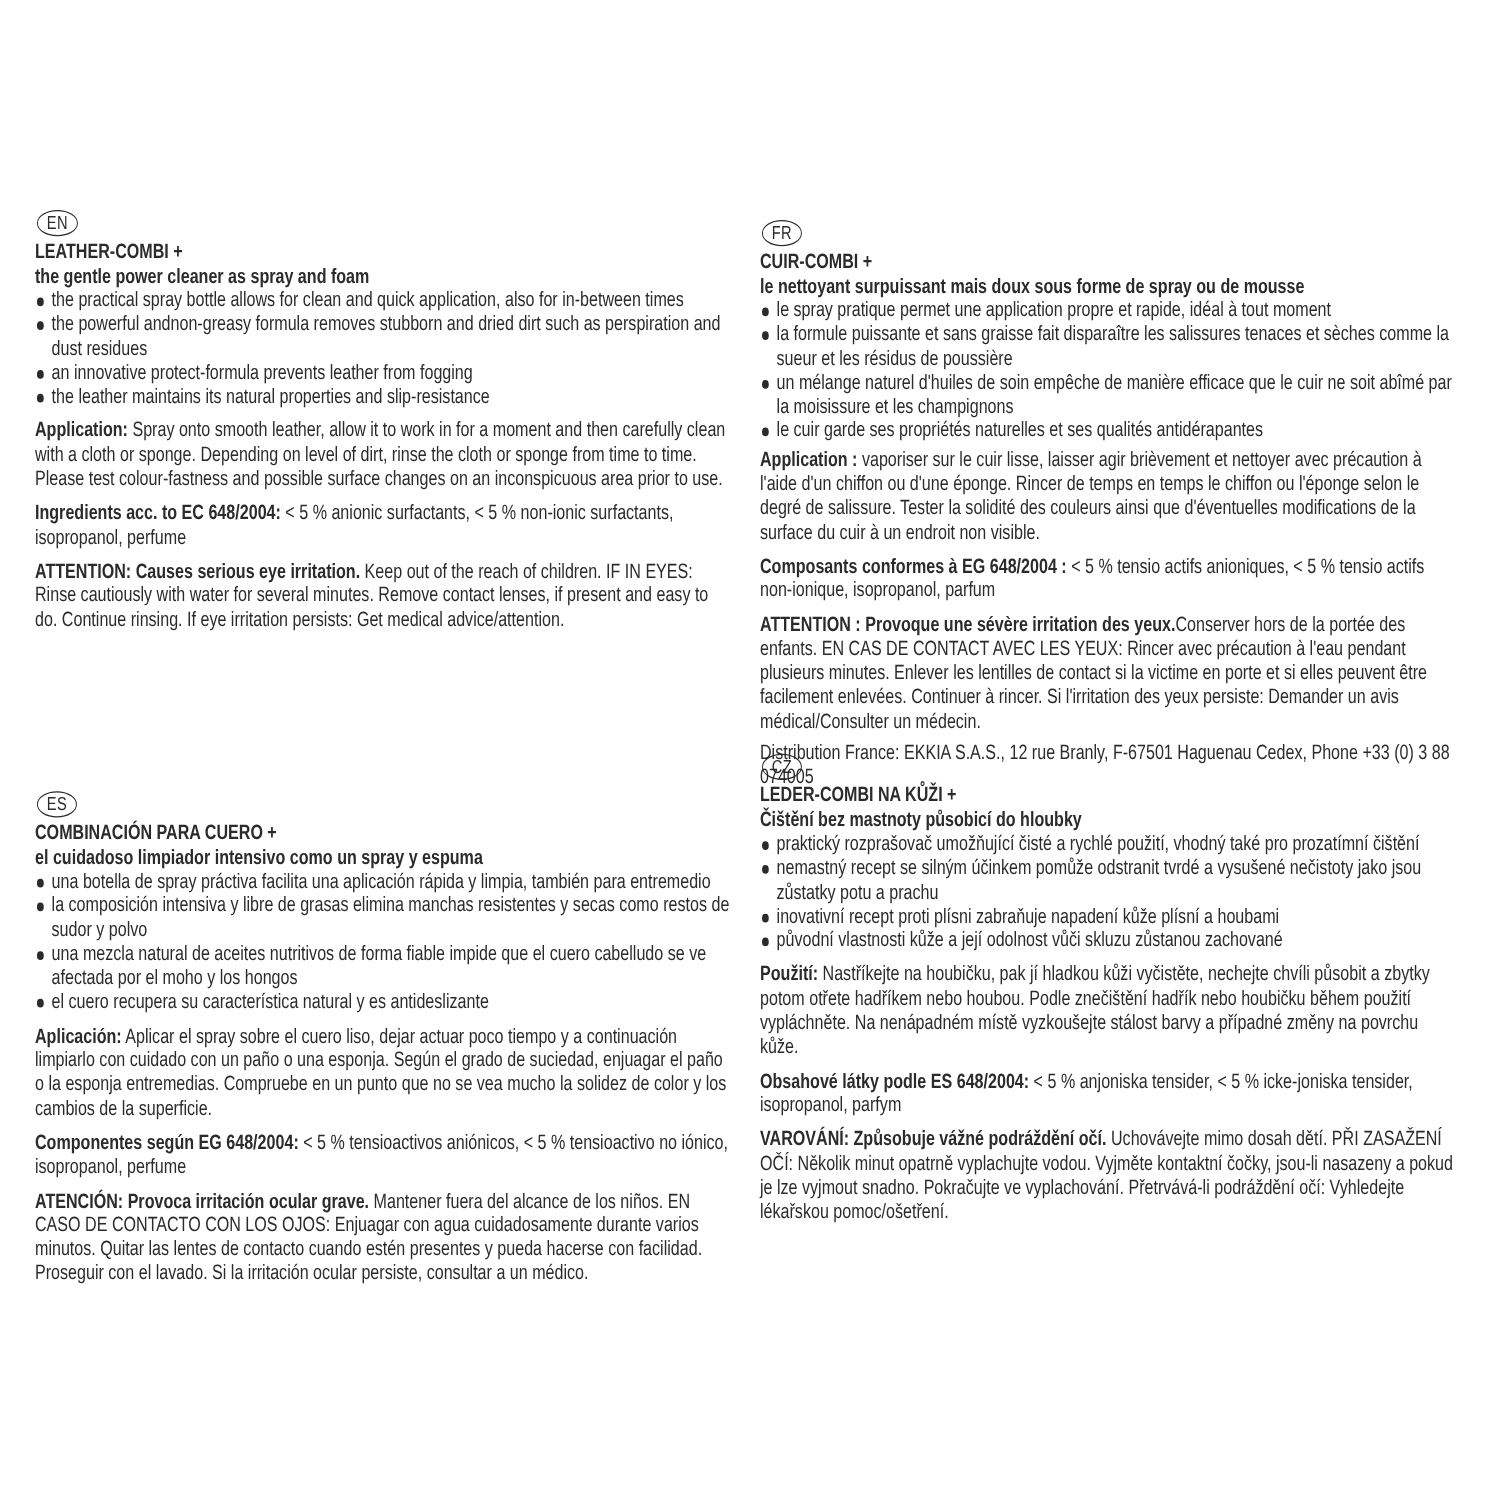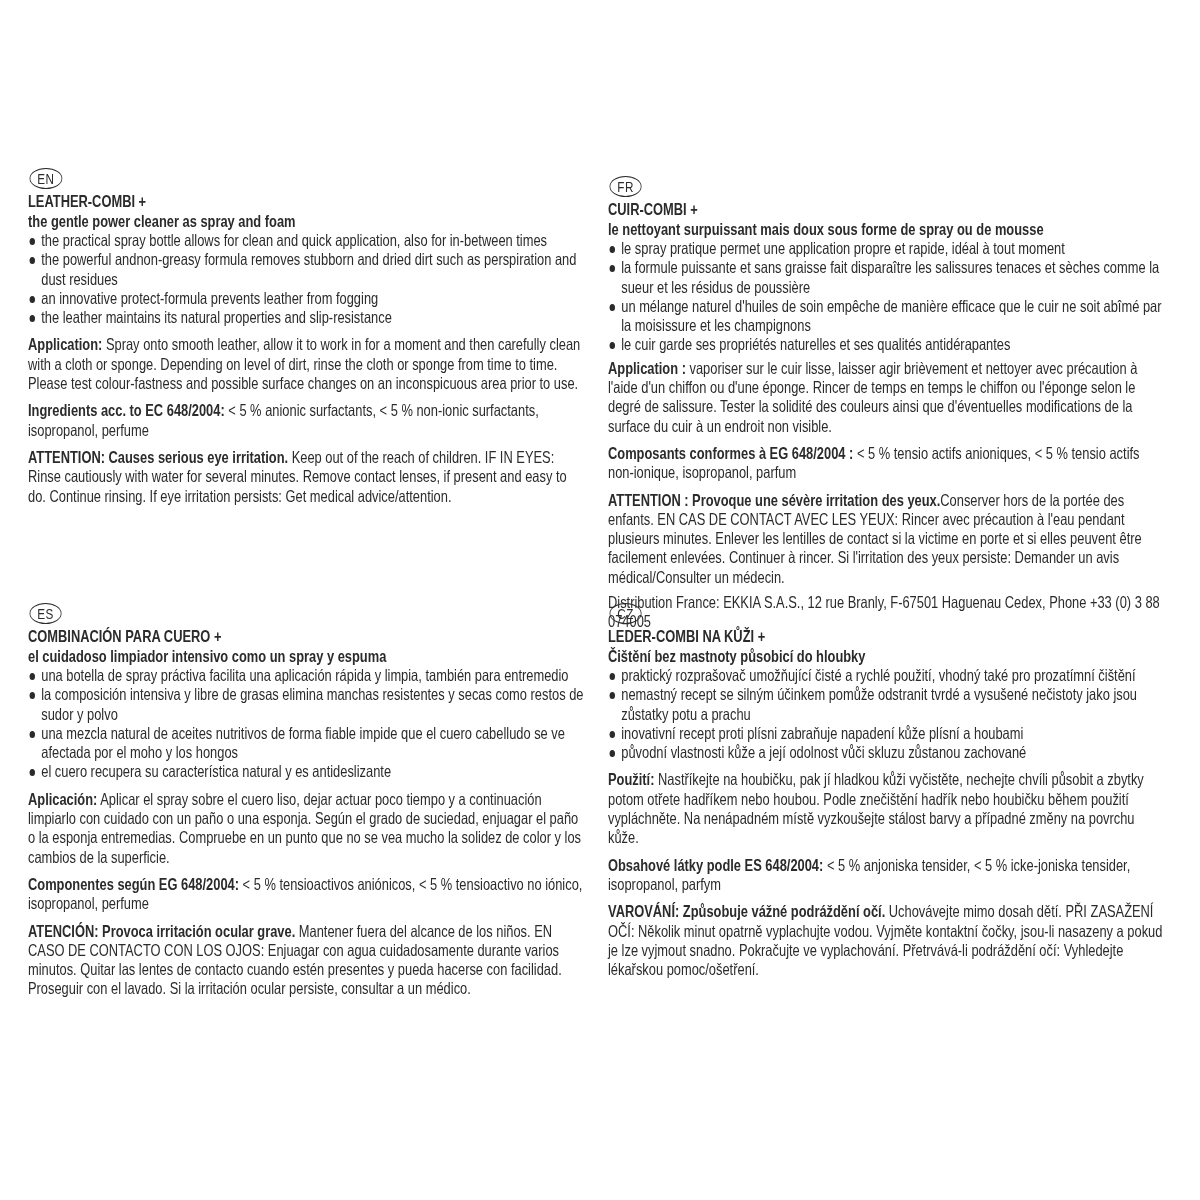--- a/index.html
+++ b/index.html
@@ -106,21 +106,21 @@
       <li><span class="dot"></span><span>un mélange naturel d'huiles de soin empêche de manière efficace que le cuir ne soit abîmé par la moisissure et les champignons</span></li>
       <li><span class="dot"></span><span>le cuir garde ses propriétés naturelles et ses qualités antidérapantes</span></li>
     </ul>
     <div class="para" style="margin-top:4px;"><b>Application :</b><span> vaporiser sur le cuir lisse, laisser agir brièvement et nettoyer avec précaution à l'aide d'un chiffon ou d'une éponge. Rincer de temps en temps le chiffon ou l'éponge selon le degré de salissure. Tester la solidité des couleurs ainsi que d'éventuelles modifications de la surface du cuir à un endroit non visible.</span></div>
     <div class="para"><b>Composants conformes à EG 648/2004 :</b><span> &lt; 5 % tensio actifs anioniques, &lt; 5 % tensio actifs non-ionique, isopropanol, parfum</span></div>
     <div class="para"><b>ATTENTION : Provoque une sévère irritation des yeux.</b><span>Conserver hors de la portée des enfants. EN CAS DE CONTACT AVEC LES YEUX: Rincer avec précaution à l'eau pendant plusieurs minutes. Enlever les lentilles de contact si la victime en porte et si elles peuvent être facilement enlevées. Continuer à rincer. Si l'irritation des yeux persiste: Demander un avis médical/Consulter un médecin.</span></div>
     <div class="para" style="margin-top:6px;">Distribution France: EKKIA S.A.S., 12 rue Branly, F-67501 Haguenau Cedex,  Phone +33 (0) 3 88 074005</div>
   </div>
 </div>
 
-<div class="section" style="left:28px; top:603px;">
+<div class="section" style="left:28px; top:633px;">
   <div class="inner">
     <div class="badge">ES</div>
     <div class="title">COMBINACIÓN PARA CUERO +</div>
     <div class="subtitle">el cuidadoso limpiador intensivo como un spray y espuma</div>
     <ul class="bullets">
       <li><span class="dot"></span><span>una botella de spray práctiva facilita una aplicación rápida y limpia, también para entremedio</span></li>
       <li><span class="dot"></span><span>la composición intensiva y libre de grasas elimina manchas resistentes y secas como restos de sudor y polvo</span></li>
       <li><span class="dot"></span><span>una mezcla natural de aceites nutritivos de forma fiable impide que el cuero cabelludo se ve afectada por el moho y los hongos</span></li>
       <li><span class="dot"></span><span>el cuero recupera su característica natural y es antideslizante</span></li>
     </ul>

